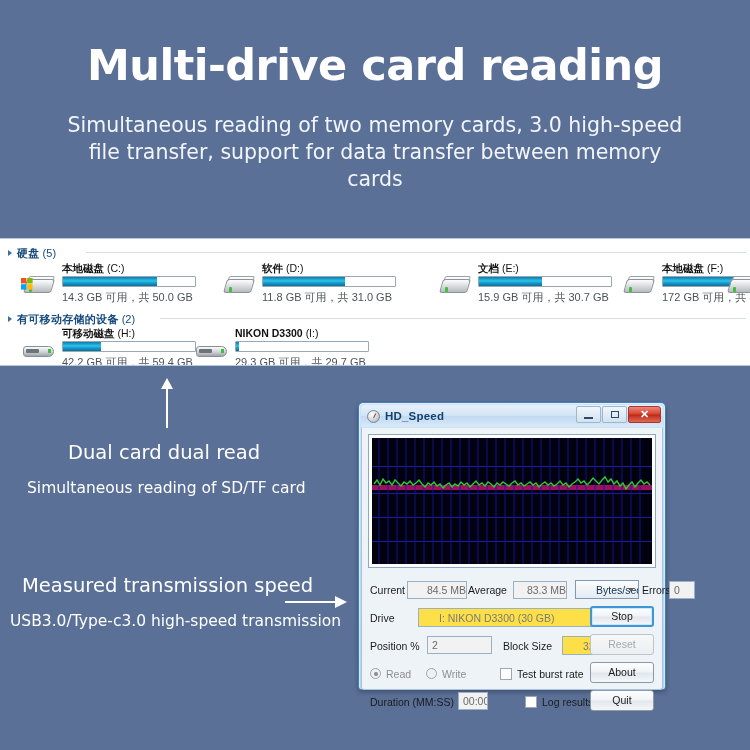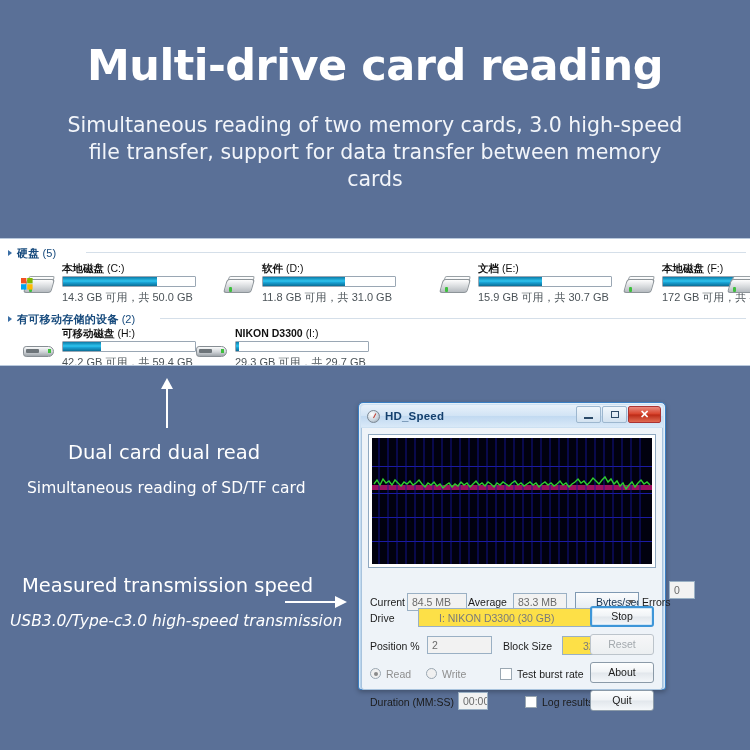--- a/index.html
+++ b/index.html
@@ -363,21 +363,21 @@
     <div class="shaft"></div>
 </div>
 <div class="anno-t1" style="left:68px; top:441px;">Dual card dual read</div>
 <div class="anno-t2" style="left:27px; top:479px;">Simultaneous reading of SD/TF card</div>
 
 <div class="arrow-right">
   <div class="shaft"></div>
     <div class="head"></div>
 </div>
 <div class="anno-t1" style="left:22px; top:574px;">Measured transmission speed</div>
-<div class="anno-t2" style="left:10px; top:612px;font-style:italic;">USB3.0/Type-c3.0 high-speed transmission</div>
+<div class="anno-t2" style="left:10px; top:612px;">USB3.0/Type-c3.0 high-speed transmission</div>
 
 <div class="hdwin">
 
   <div class="hdwin-titlebar">
     <div class="hdwin-ico"></div>
     <div class="hdwin-title">HD_Speed</div>
     <div class="wbtns">
       <div class="wbtn">
           <span class="minglyph"></span>
         </div>
@@ -430,21 +430,21 @@
             <line x1="259" y1="0" x2="259" y2="126"></line>
               <line x1="268" y1="0" x2="268" y2="126"></line>
           </g>
           <polyline fill="none" stroke="#2fcc2f" stroke-width="1.4" points="2,46 5,42 8,47 11,41 14,45 17,43 20,47 23,42 26,45 29,48 32,44 35,46 38,43 41,47 44,45 47,42 50,46 53,49 56,45 59,47 62,44 65,48 68,46 71,50 74,47 77,45 80,49 83,46 86,48 89,44 92,47 95,45 98,49 101,46 104,43 107,47 110,45 113,48 116,44 119,46 122,49 125,45 128,47 131,44 134,46 137,48 140,45 143,43 146,47 149,45 152,48 155,46 158,44 161,47 164,45 167,49 170,46 173,44 176,47 179,45 182,48 185,46 188,43 191,47 194,45 197,49 200,46 203,44 206,41 209,45 212,43 215,47 218,44 221,40 224,43 227,46 230,42 233,39 236,44 239,41 242,46 245,43 248,48 251,45 254,51 257,47 260,44 263,49 266,45 269,42 272,46 275,44 278,47"></polyline>
         </svg>
       </div>
     </div>
 
     <div class="ctrl-area">
 
-      <div class="row" style="top:16px;">
+      <div class="row" style="top:4px;text-align:right;">
         <span class="lbl" style="left:0;">Current</span>
         <span class="tbox ro" style="left:37px; top:1px; width:60px;">84.5 MB</span>
         <span class="lbl" style="left:98px;">Average</span>
         <span class="tbox ro" style="left:143px; top:1px; width:54px;">83.3 MB</span>
         <span class="sel unitbox" style="left:205px; top:0; width:64px;">
           <span>Bytes/sec</span>
           <span class="caret"></span>
         </span>
         <span class="lbl" style="left:272px;">Errors</span>
       </div>

